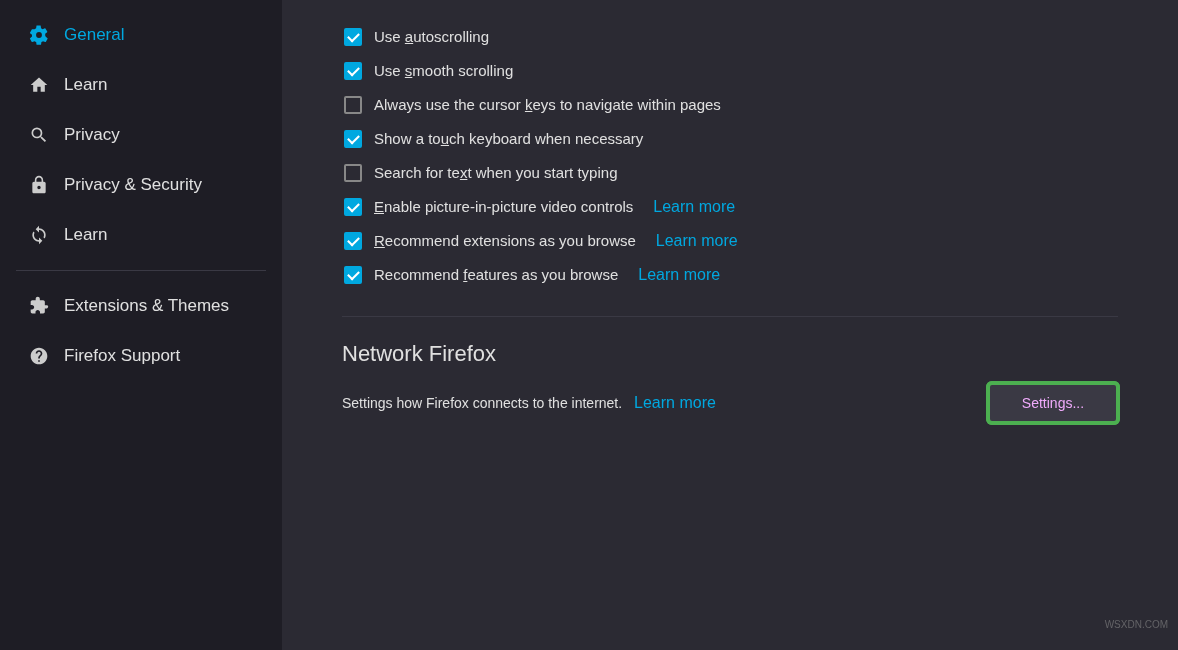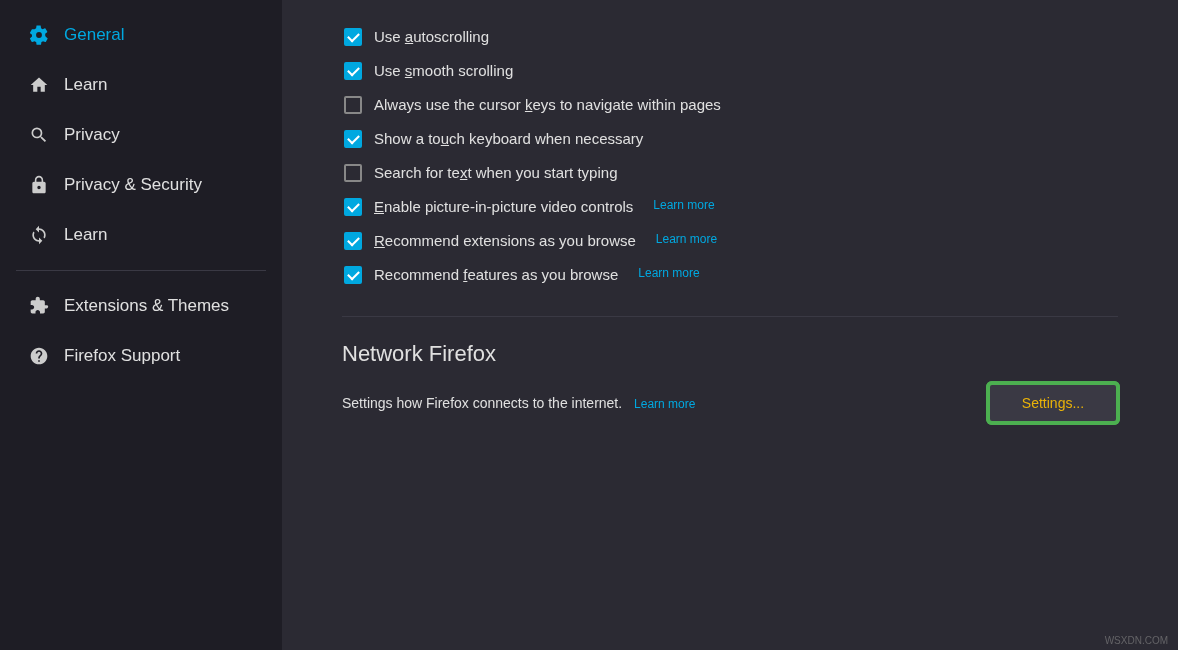--- a/index.html
+++ b/index.html
@@ -128,21 +128,21 @@
       font-size: 15px;
     }
 
     .underline {
       text-decoration: underline;
     }
 
     .learn-more-link {
       color: #00a8e0;
       cursor: pointer;
-      font-size: 12px;
+      font-size: 16px;
       margin-left: 8px;
       text-decoration: none;
     }
 
     
     .section-divider {
       height: 1px;
       background: #3a3944;
       margin: 24px 0;
     }
@@ -166,41 +166,41 @@
     }
 
     .network-description {
       color: #e0e0e0;
       font-size: 14px;
       flex: 1;
     }
 
     .settings-button {
       background: #3a3944;
-      color: #eab308;
+      color: #f0abfc;
       border: 2px solid #4caf50;
       padding: 10px 28px;
       font-size: 14px;
       cursor: pointer;
       border-radius: 4px;
       min-width: 130px;
       text-align: center;
       box-shadow: 0 0 0 2px #4caf50;
       outline: 2px solid #4caf50;
     }
 
     
     .scroll-top {
       margin-bottom: 8px;
     }
 
     
     .watermark {
       position: absolute;
-      bottom: 4px;
+      bottom: 20px;
       right: 10px;
       color: #888;
       font-size: 10px;
       opacity: 0.6;
     }
   </style>
 </head>
 <body>
 
 <div class="sidebar">

